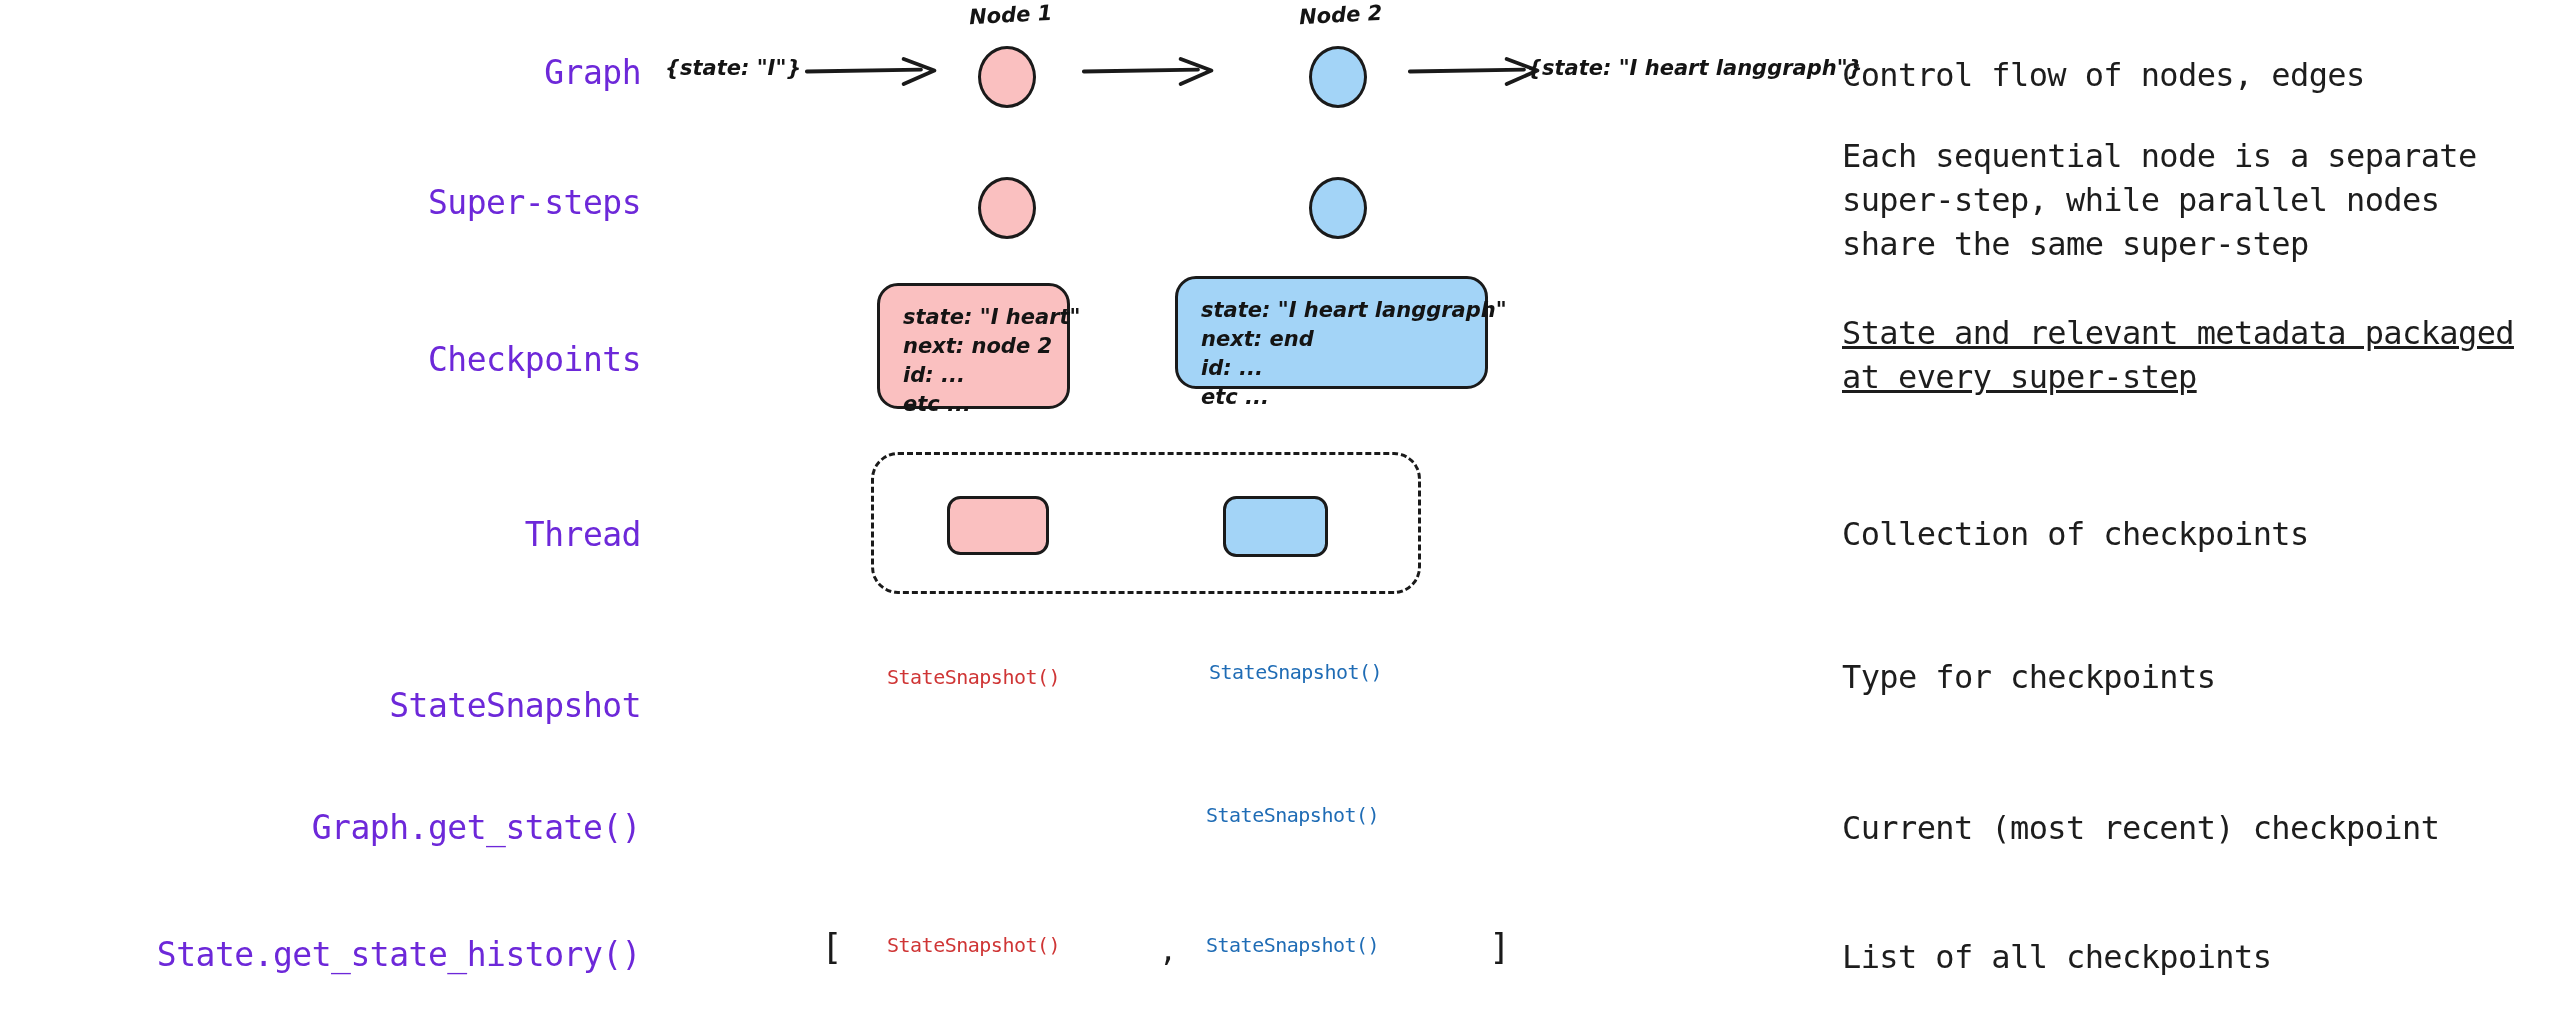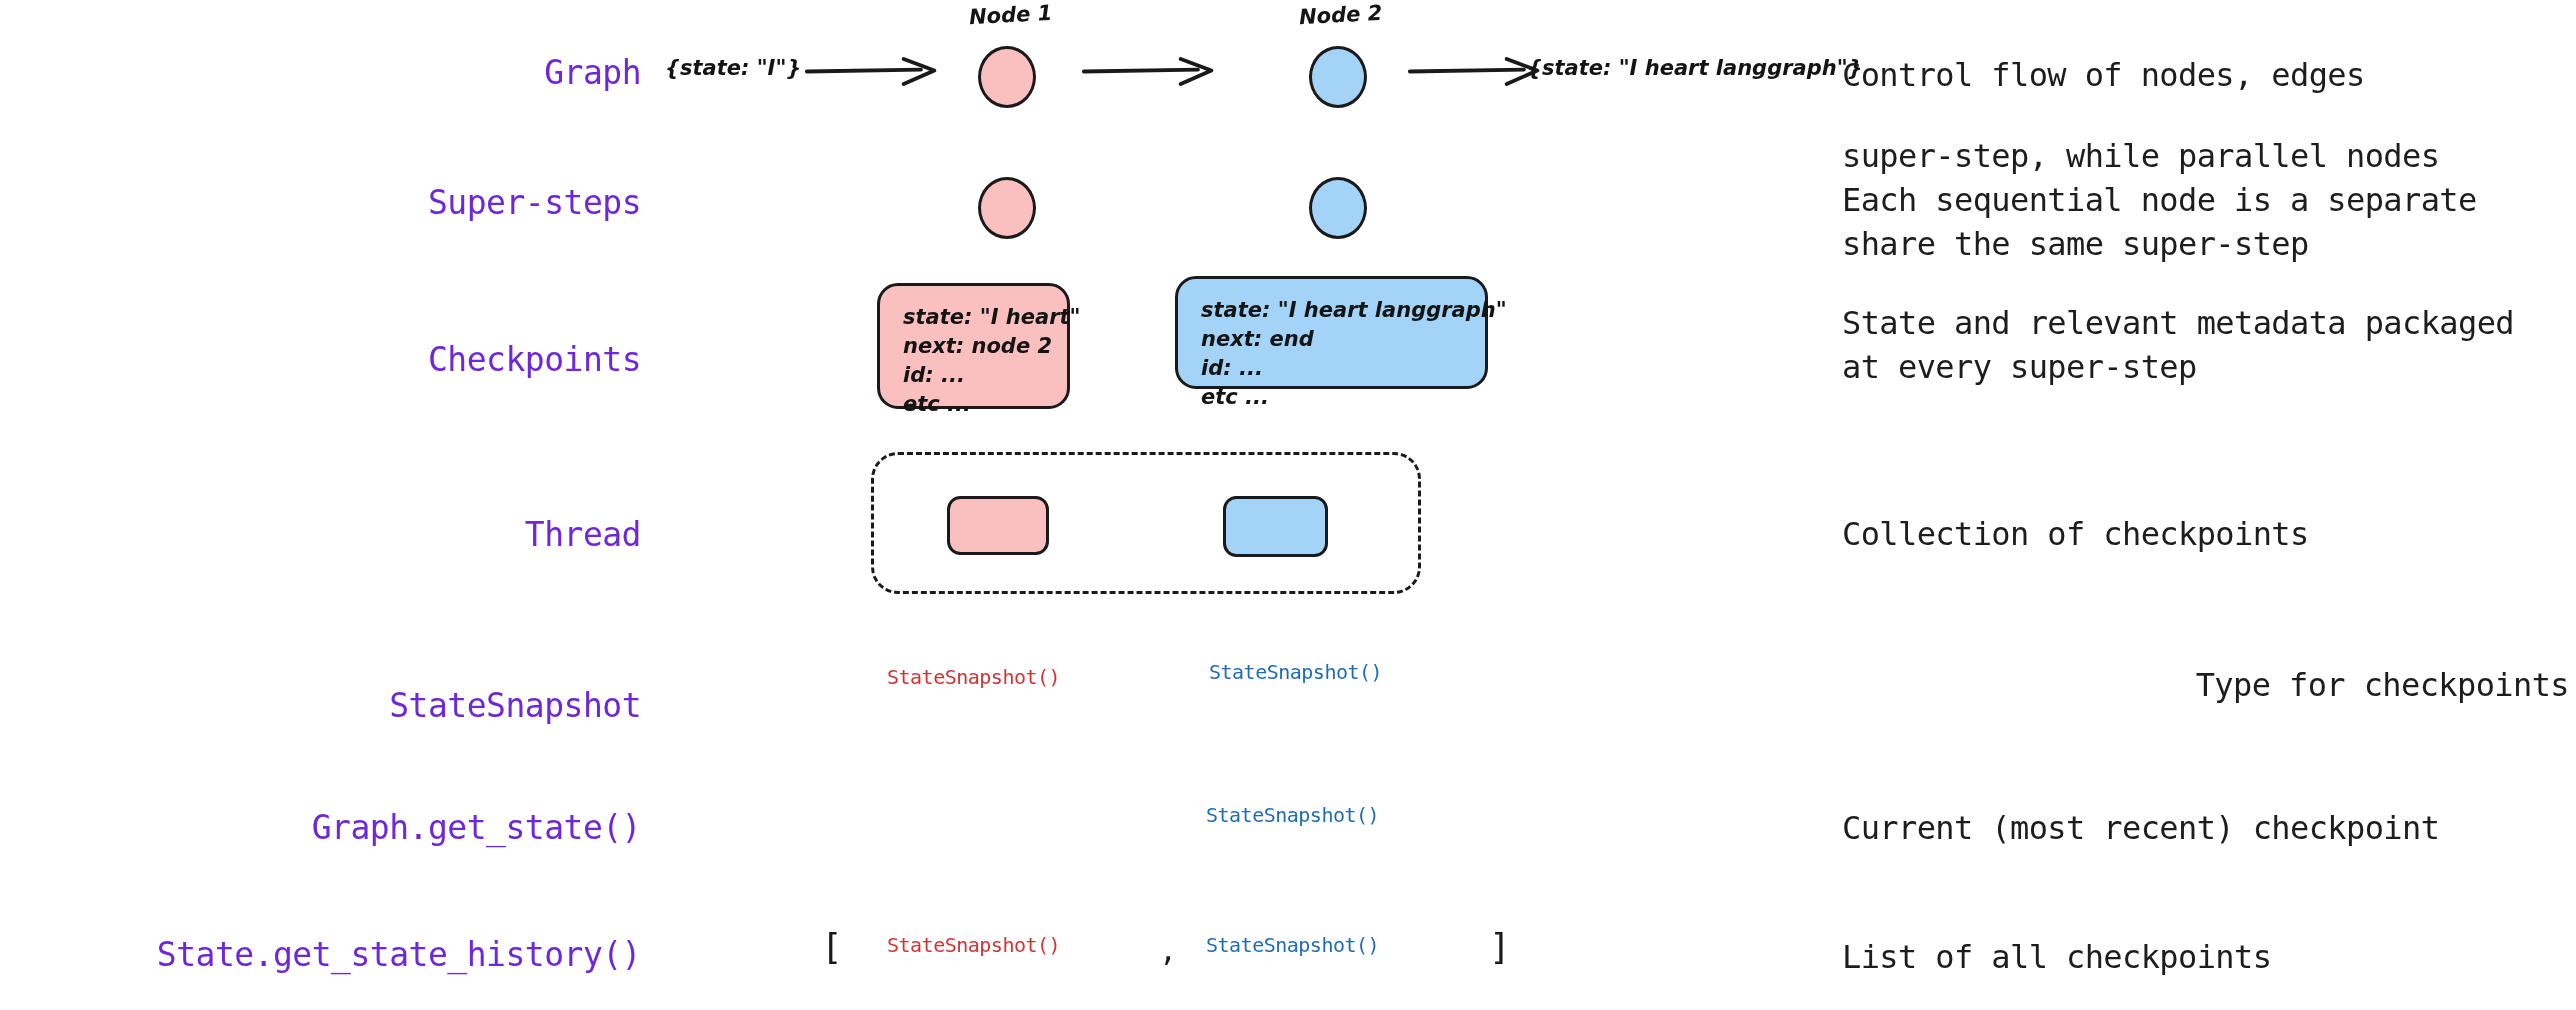--- a/index.html
+++ b/index.html
@@ -180,22 +180,22 @@
 </div>
 
 <div class="row" style="top:124px;height:134px;">
 
   <div class="row-label" style="top:59px;">Super-steps</div>
 
   <div class="node-circle node-pink" style="left:978px;top:53px;width:52px;height:56px;"></div>
   <div class="node-circle node-blue" style="left:1309px;top:53px;width:52px;height:56px;"></div>
 
   <div class="row-desc" style="top:9.6px;">
+    <div>Each sequential node is a separate</div>
     <div>super-step, while parallel nodes</div>
-    <div>Each sequential node is a separate</div>
     <div>share the same super-step</div>
   </div>
 </div>
 
 <div class="row" style="top:268px;height:172px;">
 
   <div class="row-label" style="top:72px;">Checkpoints</div>
 
   <div class="ckpt ckpt-pink" style="left:877px;top:15.3px;width:193px;height:126px;">
     <div>state: "I heart"</div>
@@ -204,21 +204,21 @@
     <div>etc ...</div>
   </div>
 
   <div class="ckpt ckpt-blue" style="left:1175px;top:7.7px;width:313px;height:113px;">
     <div>state: "I heart langgraph"</div>
     <div>next: end</div>
     <div>id: ...</div>
     <div>etc ...</div>
   </div>
 
-  <div class="row-desc" style="top:33px;">
+  <div class="row-desc" style="top:43px;text-decoration:underline;">
     <div>State and relevant metadata packaged</div>
     <div>at every super-step</div>
   </div>
 </div>
 
 <div class="row" style="top:440px;height:163px;">
 
   <div class="row-label" style="top:75px;">Thread</div>
 
   <div class="thread-box" style="left:871px;top:11.5px;width:550px;height:142px;"></div>
@@ -232,21 +232,21 @@
 </div>
 
 <div class="row" style="top:627px;height:105px;">
 
   <div class="row-label" style="top:35px;margin-top:24px;">StateSnapshot</div>
 
   <div class="snap snap-red" style="left:887px;top:38px;">StateSnapshot()</div>
 
   <div class="snap snap-blue" style="left:1209px;top:33px;">StateSnapshot()</div>
 
-  <div class="row-desc" style="top:36px;text-align:right;">
+  <div class="row-desc" style="top:28px;">
     <div>Type for checkpoints</div>
   </div>
 </div>
 
 <div class="row" style="top:770px;height:105px;">
 
   <div class="row-label" style="top:38px;">Graph.get_state()</div>
 
   <div class="snap snap-blue" style="left:1206px;top:33px;">StateSnapshot()</div>
 

